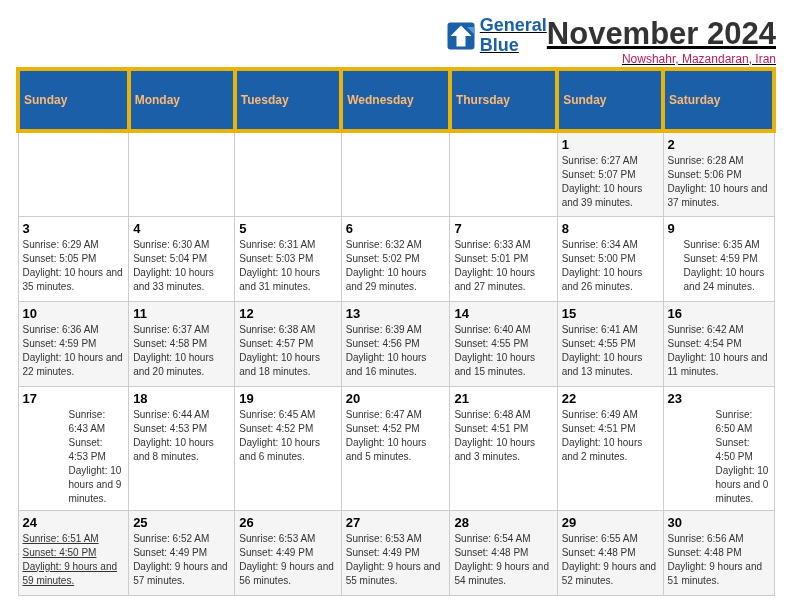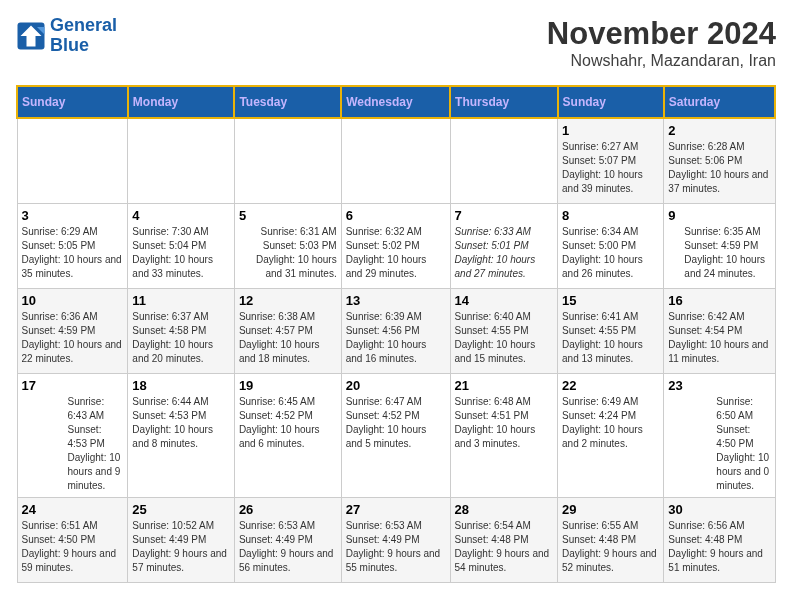--- a/index.html
+++ b/index.html
@@ -6,22 +6,23 @@
     body {
       font-family: Arial, sans-serif;
       background: #fff;
       width: 792px;
       min-height: 612px;
       padding: 16px;
     }
     .header-area {
       display: flex;
       align-items: flex-start;
-      justify-content: space-between;
-      margin-bottom: 15px;
+      justify-content: flex-end;
+      margin-bottom: 1px;
+      text-decoration: underline;
     }
     .logo {
       display: flex;
       align-items: center;
     }
     .logo-text {
       font-size: 18px;
       font-weight: bold;
       color: #1a5fa8;
       line-height: 1.1;
@@ -33,35 +34,35 @@
     }
     .title-area {
       text-align: right;
     }
     .month-title {
       font-size: 31px;
       font-weight: bold;
       color: #333;
     }
     .subtitle {
-      font-size: 16px;
-      color: #404040;
+      font-size: 12px;
+      color: #be185d;
     }
     table {
       width: 100%;
       border-collapse: collapse;
       font-size: 11px;
     }
     thead tr th {
       background-color: #1a5fa8;
-      color: #c4b5fd;
-      padding: 8px 4px;
+      color: #fdba74;
+      padding: 22px 4px;
       text-align: left;
       font-size: 12px;
-      border: 2px solid #eab308;
+      border: 4px solid #eab308;
     }
     tbody tr td {
       border: 1px solid #ccc;
       vertical-align: top;
       padding: 4px;
       height: 85px;
       width: 113px;
       background: #fff;
     }
     tbody tr:nth-child(odd) td {
@@ -136,39 +137,39 @@
       </tr>
       <tr>
         <td>
           <div class="day-num">3</div>
           <div class="day-info" style="white-space: pre-line;">Sunrise: 6:29 AM
 Sunset: 5:05 PM
 Daylight: 10 hours and 35 minutes.</div>
         </td>
         <td>
           <div class="day-num">4</div>
-          <div class="day-info" style="white-space: pre-line;">Sunrise: 7:30 AM
+          <div class="day-info" style="white-space: pre-line;">Sunrise: 6:30 AM
 Sunset: 5:04 PM
 Daylight: 10 hours and 33 minutes.</div>
         </td>
         <td>
           <div class="day-num">5</div>
-          <div class="day-info" style="white-space: pre-line; text-align: right;">Sunrise: 6:31 AM
+          <div class="day-info" style="white-space: pre-line;">Sunrise: 6:31 AM
 Sunset: 5:03 PM
 Daylight: 10 hours and 31 minutes.</div>
         </td>
         <td>
           <div class="day-num">6</div>
           <div class="day-info" style="white-space: pre-line;">Sunrise: 6:32 AM
 Sunset: 5:02 PM
 Daylight: 10 hours and 29 minutes.</div>
         </td>
         <td>
           <div class="day-num">7</div>
-          <div class="day-info" style="white-space: pre-line; font-style: italic;">Sunrise: 6:33 AM
+          <div class="day-info" style="white-space: pre-line;">Sunrise: 6:33 AM
 Sunset: 5:01 PM
 Daylight: 10 hours and 27 minutes.</div>
         </td>
         <td>
           <div class="day-num">8</div>
           <div class="day-info" style="white-space: pre-line;">Sunrise: 6:34 AM
 Sunset: 5:00 PM
 Daylight: 10 hours and 26 minutes.</div>
         </td>
         <td>
@@ -249,40 +250,40 @@
         </td>
         <td>
           <div class="day-num">21</div>
           <div class="day-info" style="white-space: pre-line;">Sunrise: 6:48 AM
 Sunset: 4:51 PM
 Daylight: 10 hours and 3 minutes.</div>
         </td>
         <td>
           <div class="day-num">22</div>
           <div class="day-info" style="white-space: pre-line;">Sunrise: 6:49 AM
-Sunset: 4:24 PM
+Sunset: 4:51 PM
 Daylight: 10 hours and 2 minutes.</div>
         </td>
         <td>
           <div class="day-num">23</div>
           <div class="day-info" style="white-space: pre-line; margin-left: 48px;">Sunrise: 6:50 AM
 Sunset: 4:50 PM
 Daylight: 10 hours and 0 minutes.</div>
         </td>
       </tr>
       <tr>
         <td>
           <div class="day-num">24</div>
-          <div class="day-info" style="white-space: pre-line;">Sunrise: 6:51 AM
+          <div class="day-info" style="white-space: pre-line; text-decoration: underline;">Sunrise: 6:51 AM
 Sunset: 4:50 PM
 Daylight: 9 hours and 59 minutes.</div>
         </td>
         <td>
           <div class="day-num">25</div>
-          <div class="day-info" style="white-space: pre-line;">Sunrise: 10:52 AM
+          <div class="day-info" style="white-space: pre-line;">Sunrise: 6:52 AM
 Sunset: 4:49 PM
 Daylight: 9 hours and 57 minutes.</div>
         </td>
         <td>
           <div class="day-num">26</div>
           <div class="day-info" style="white-space: pre-line;">Sunrise: 6:53 AM
 Sunset: 4:49 PM
 Daylight: 9 hours and 56 minutes.</div>
         </td>
         <td>

